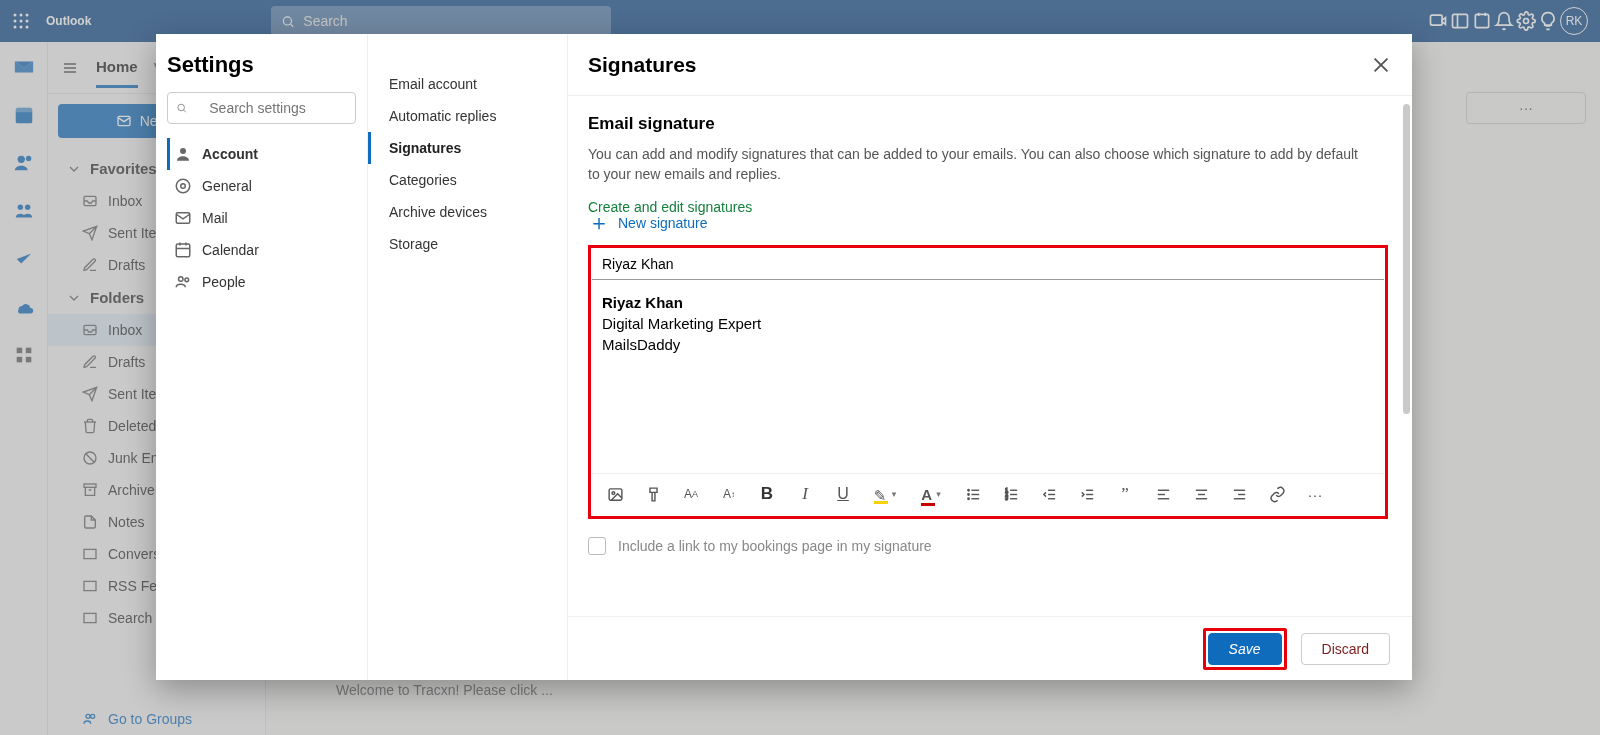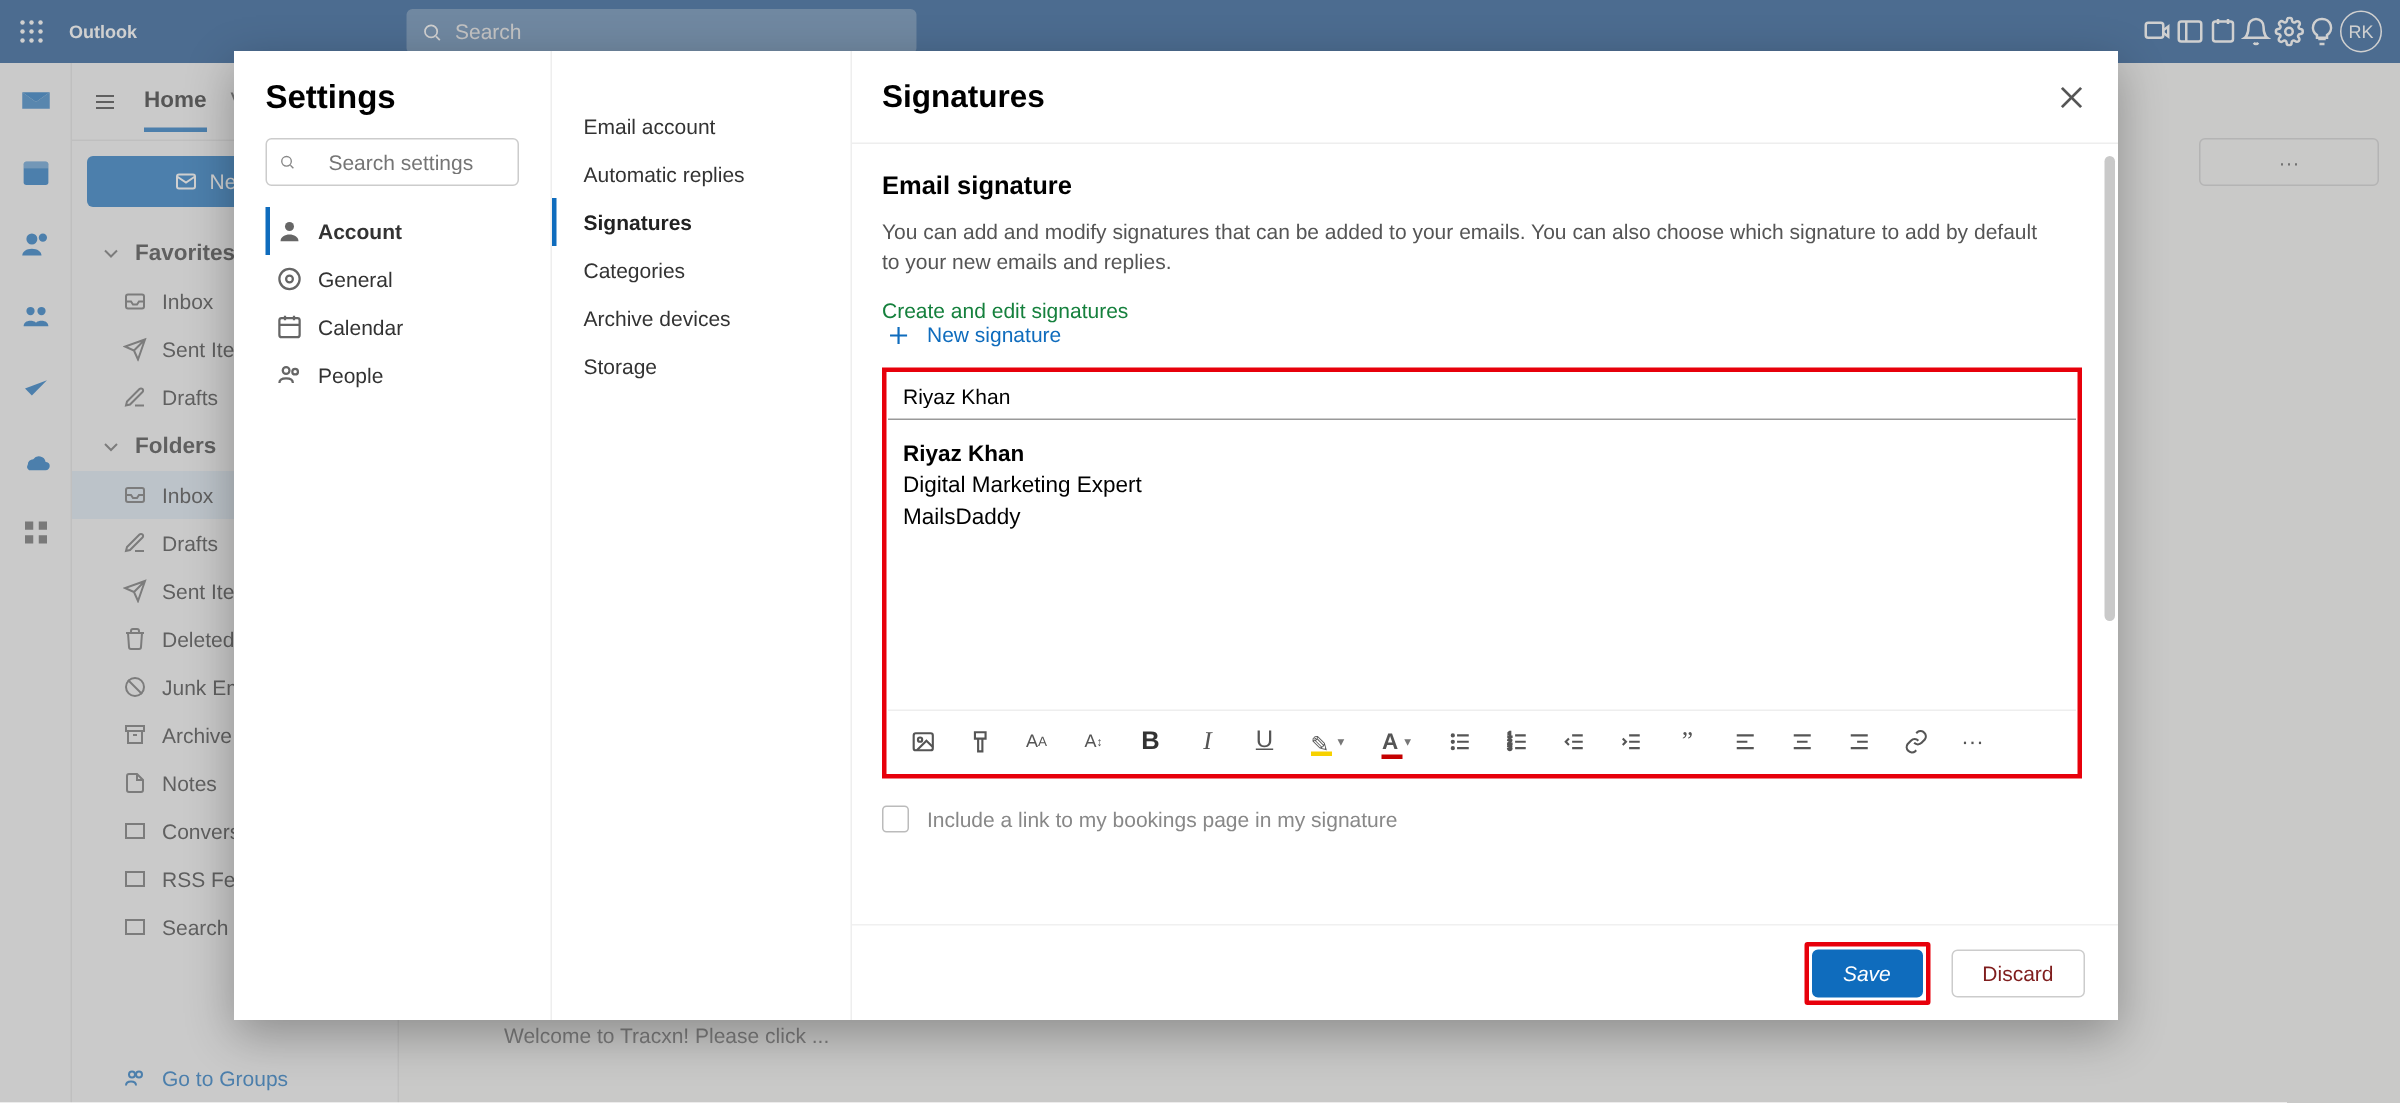--- a/index.html
+++ b/index.html
@@ -33,21 +33,21 @@
   .sec{font-size:15px;font-weight:600;color:#333;padding:8px 18px;display:flex;align-items:center;gap:8px;cursor:pointer;}
   .folder{font-size:14px;color:#333;padding:8px 18px 8px 34px;display:flex;align-items:center;gap:10px;cursor:pointer;}
   .folder.sel{background:#dbe7f3;}
   .folder .fico, .sec .fico{width:16px;height:16px;color:#666;}
 
   
   .dim{position:absolute;inset:0;background:rgba(150,150,150,.45);}
 
   
   .modal{position:absolute;left:156px;top:34px;width:1256px;height:646px;background:#fff;display:flex;box-shadow:0 10px 30px rgba(0,0,0,.3);}
-  .m-col1{width:212px;border-right:1px solid #eee;padding:18px 21px;}
+  .m-col1{width:212px;border-right:1px solid #eee;padding:18px 11px;}
   .m-col1 h1{font-size:22px;font-weight:600;margin-bottom:14px;}
   .ssearch{height:32px;border:1px solid #ccc;border-radius:4px;display:flex;align-items:center;padding:0 8px;margin-bottom:14px;}
   .ssearch input{border:none;outline:none;font-size:14px;width:100%;margin-left:22px;}
   .srow{display:flex;align-items:center;gap:10px;padding:7px 4px;font-size:14px;color:#333;cursor:pointer;border-left:3px solid transparent;}
   .srow.active{border-left:3px solid #0f6cbd;font-weight:600;}
   .srow .sico{width:18px;height:18px;color:#666;}
 
   .m-col2{width:200px;border-right:1px solid #eee;padding:34px 0;}
   .m2row{padding:8px 18px;font-size:14px;color:#333;cursor:pointer;border-left:3px solid transparent;}
   .m2row.active{border-left:3px solid #0f6cbd;font-weight:600;color:#222;}
@@ -346,20 +346,27 @@
       </div>
     <div class="srow">
         <svg class="sico" viewBox="0 0 24 24" fill="none" stroke="currentColor" stroke-width="2">
           <circle cx="12" cy="12" r="3"></circle>
           <circle cx="12" cy="12" r="9"></circle>
         </svg>
         <span>General</span>
       </div>
     <div class="srow">
         <svg class="sico" viewBox="0 0 24 24" fill="none" stroke="currentColor" stroke-width="2">
+          <rect x="3" y="5" width="18" height="14" rx="2"></rect>
+          <path d="M3 7l9 6 9-6"></path>
+        </svg>
+        <span>Mail</span>
+      </div>
+    <div class="srow">
+        <svg class="sico" viewBox="0 0 24 24" fill="none" stroke="currentColor" stroke-width="2">
           <rect x="3" y="4" width="18" height="17" rx="2"></rect>
           <path d="M8 2v4M16 2v4M3 10h18"></path>
         </svg>
         <span>Calendar</span>
       </div>
     <div class="srow">
         <svg class="sico" viewBox="0 0 24 24" fill="none" stroke="currentColor" stroke-width="2">
           <circle cx="9" cy="8" r="3"></circle>
           <circle cx="17" cy="9" r="2.5"></circle>
           <path d="M3 19c0-2.5 2-4 6-4s6 1.5 6 4"></path>

